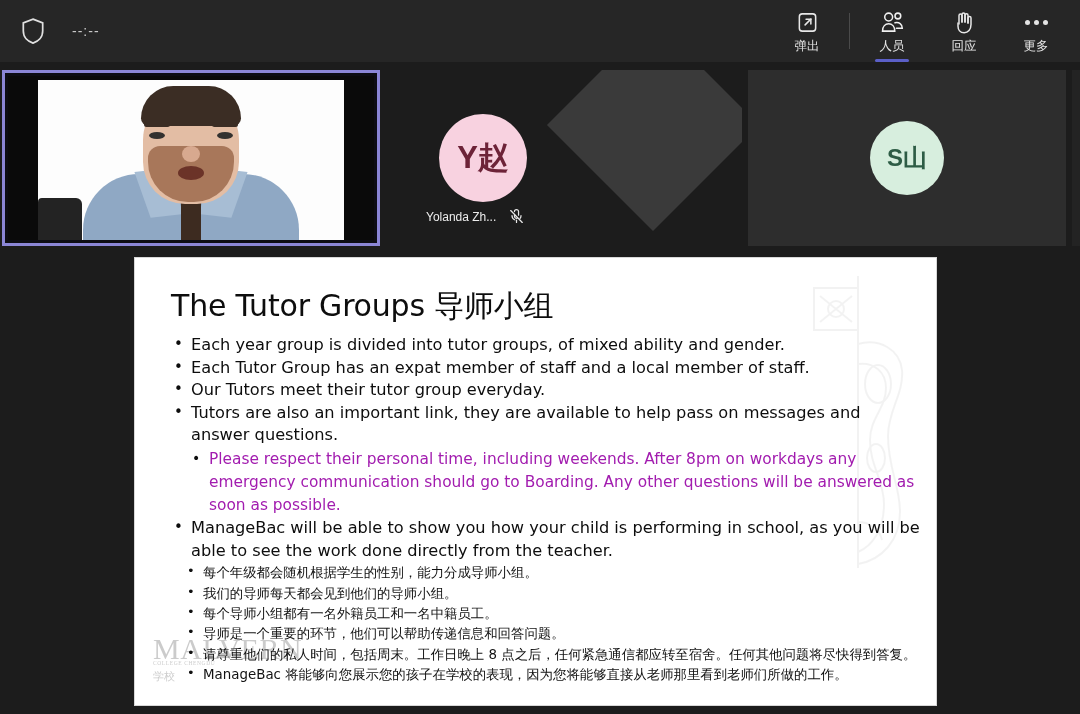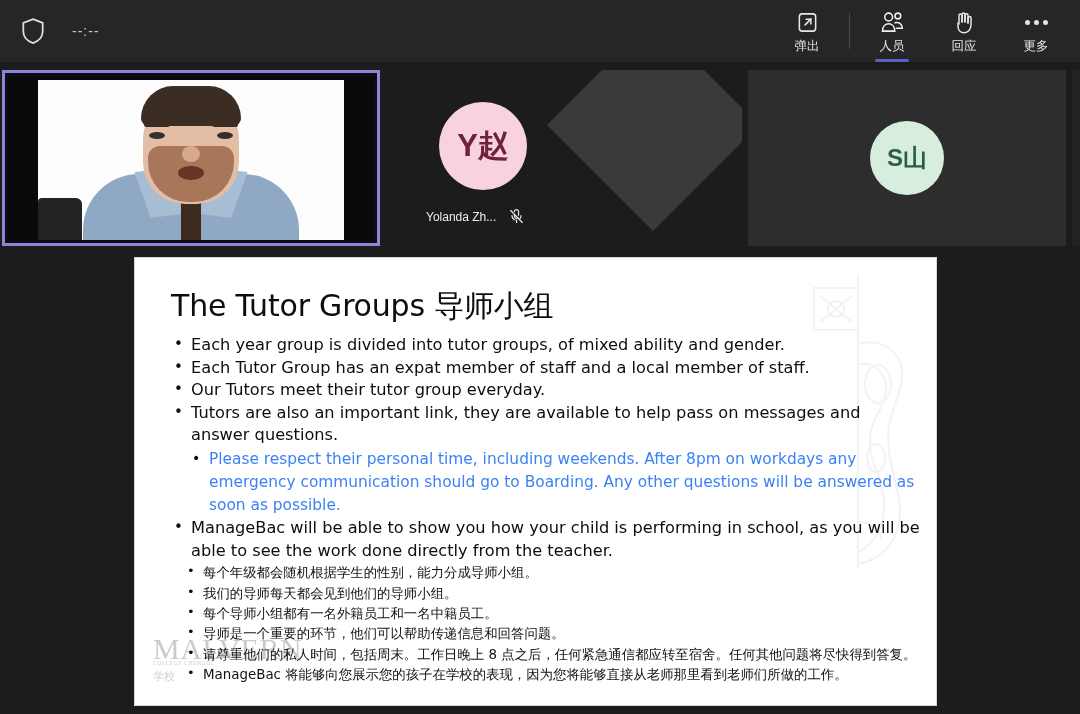--- a/index.html
+++ b/index.html
@@ -154,21 +154,21 @@
     position: absolute; left: 188px; top: -20px;
     width: 150px; height: 150px; background: #3a3a3a;
     transform: rotate(45deg);
   }
   .avatar {
     position: absolute; border-radius: 50%;
     display: flex; align-items: center; justify-content: center;
     font-weight: 600; letter-spacing: 0px;
   }
   .av-pink {
-    left: 49px; top: 32px; width: 88px; height: 88px;
+    left: 49px; top: 44px; width: 88px; height: 88px;
     background: #f8d2e0; color: #6d2338; font-size: 31px;
   }
   .name-row {
     position: absolute; left: 36px; top: 138px;
     display: flex; align-items: center; gap: 12px;
   }
   .name-txt { color: #ededed; font-size: 12px; }
   .mic-off { width: 17px; height: 17px; display: block; }
 
   
@@ -222,21 +222,21 @@
     font-family: "DejaVu Sans", sans-serif;
     margin-bottom: 0px;
   }
   ul.lv1 > li::before {
     content: "•"; position: absolute; left: 3px; top: -1px;
     font-size: 15px; color: #0d0d0d;
   }
   ul.lv2 { list-style: none; margin-top: 1px; }
   ul.lv2 > li {
     position: relative; padding-left: 20px; margin-left: 18px;
-    font-size: 15.4px; line-height: 23px; color: #3b82f6;
+    font-size: 15.4px; line-height: 23px; color: #a21caf;
     font-family: "DejaVu Sans", sans-serif;
   }
   ul.lv2 > li::before {
     content: "•"; position: absolute; left: 3px; top: -1px;
     font-size: 14px; color: #0d0d0d;
   }
   ul.cn { list-style: none; margin-top: 1px; }
   ul.cn > li {
     position: relative; padding-left: 22px;
     font-size: 13.4px; line-height: 20.4px; color: #111;

